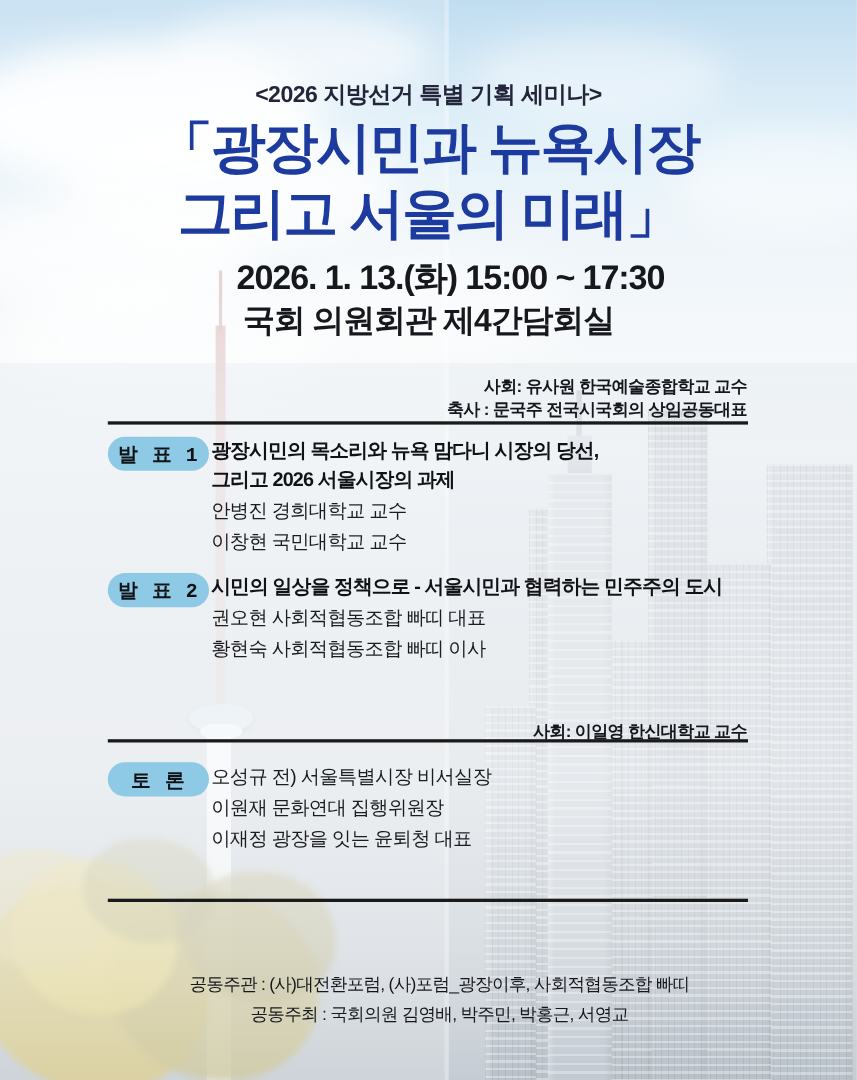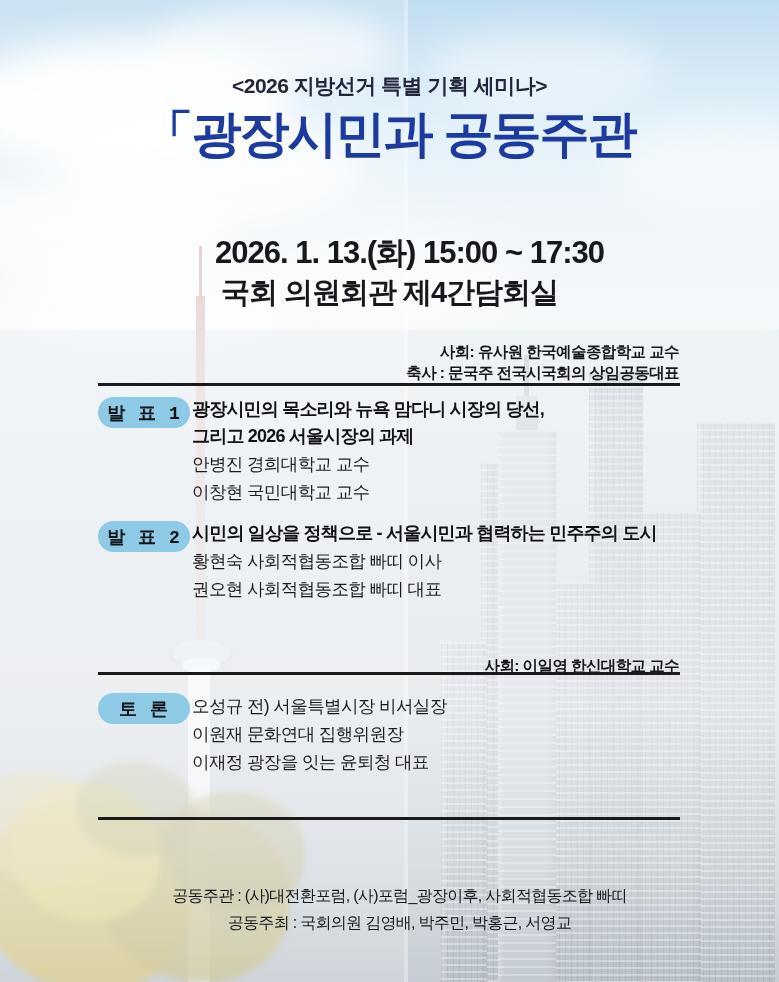--- a/index.html
+++ b/index.html
@@ -380,21 +380,22 @@
     <div class="band2"></div>
     <div class="band"></div>
     <div class="wash"></div>
   </div>
 
   <div class="content">
 
     <div class="kicker">&lt;2026 지방선거 특별 기획 세미나&gt;</div>
 
     <div class="title-block">
-      <div class="title-line">「광장시민과 공동주관</div>
+      <div class="title-line">「광장시민과 뉴욕시장</div>
+      <div class="title-line">그리고 서울의 미래」</div>
     </div>
 
     <div class="datetime">2026. 1. 13.(화) 15:00 ~ 17:30</div>
 
     <div class="venue">국회 의원회관 제4간담회실</div>
 
     <div class="meta-right meta-moderator">사회: 유사원 한국예술종합학교 교수</div>
 
     <div class="meta-right meta-greeting">축사 : 문국주 전국시국회의 상임공동대표</div>
 
@@ -404,22 +405,22 @@
     <div class="session session-1">
       <div class="s-title">광장시민의 목소리와 뉴욕 맘다니 시장의 당선,</div>
       <div class="s-title">그리고 2026 서울시장의 과제</div>
       <div class="s-person">안병진 경희대학교 교수</div>
       <div class="s-person">이창현 국민대학교 교수</div>
     </div>
 
     <div class="badge badge-2">발 표 2</div>
     <div class="session session-2">
       <div class="s-title">시민의 일상을 정책으로 - 서울시민과 협력하는 민주주의 도시</div>
+      <div class="s-person">권오현 사회적협동조합 빠띠 대표</div>
       <div class="s-person">황현숙 사회적협동조합 빠띠 이사</div>
-      <div class="s-person">권오현 사회적협동조합 빠띠 대표</div>
     </div>
 
     <div class="meta-right meta-moderator2">사회: 이일영 한신대학교 교수</div>
 
     <div class="rule rule-2"></div>
 
     <div class="badge badge-3">토 론</div>
     <div class="session session-3">
       <div class="s-person">오성규 전) 서울특별시장 비서실장</div>
       <div class="s-person">이원재 문화연대 집행위원장</div>

